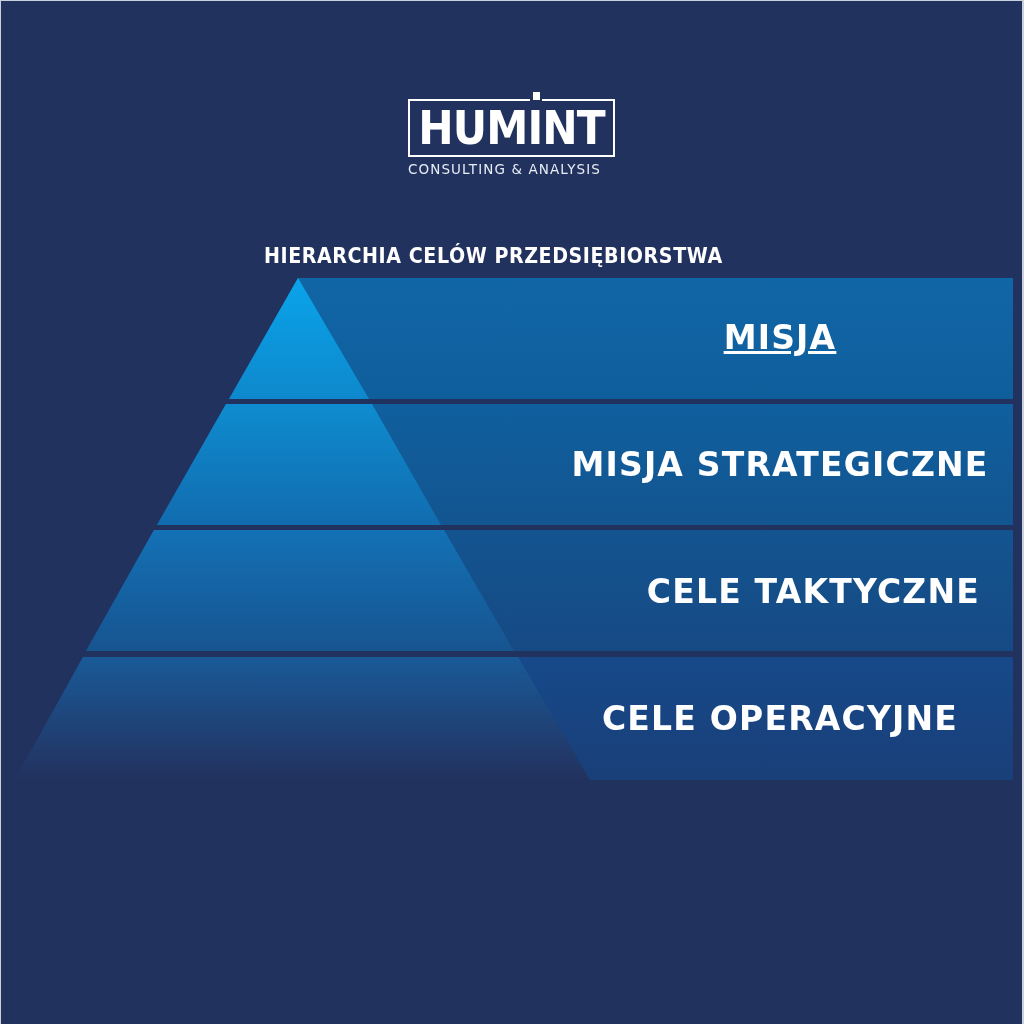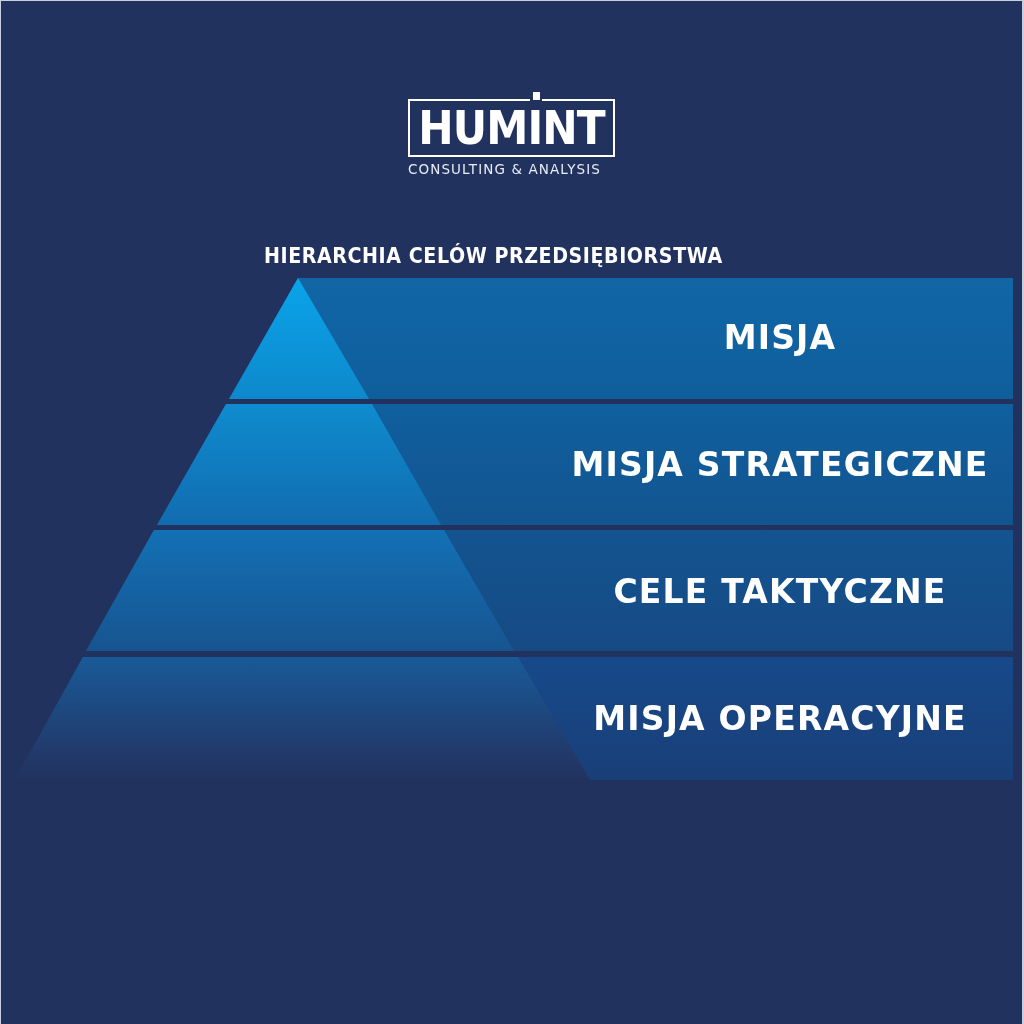--- a/index.html
+++ b/index.html
@@ -115,16 +115,16 @@
   <polygon points="226,404 1013,404 1013,525 157,525" fill="url(#b2)"></polygon>
   <polygon points="154,530 1013,530 1013,651 86,651" fill="url(#b3)"></polygon>
   <polygon points="83,657 1013,657 1013,780 15,780" fill="url(#b4)"></polygon>
 
   <polygon points="298,278 369,399 229,399" fill="url(#t1)"></polygon>
   <polygon points="226,404 372,404 441,525 157,525" fill="url(#t2)"></polygon>
   <polygon points="154,530 444,530 514,651 86,651" fill="url(#t3)"></polygon>
   <polygon points="83,657 518,657 590,780 15,780" fill="url(#t4)"></polygon>
 </svg>
 
-<div class="label" style="left:700px; top:318px; width:160px;">MISJA</div>
+<div class="label" style="left:700px; top:318px; width:160px;text-decoration:underline;">MISJA</div>
 <div class="label" style="left:560px; top:445px; width:440px;">MISJA STRATEGICZNE</div>
-<div class="label" style="left:580px; top:572px; width:400px;">CELE TAKTYCZNE</div>
-<div class="label" style="left:570px; top:699px; width:420px;">MISJA OPERACYJNE</div>
+<div class="label" style="left:580px; top:572px; width:400px;text-align:right;">CELE TAKTYCZNE</div>
+<div class="label" style="left:570px; top:699px; width:420px;">CELE OPERACYJNE</div>
 
 </body></html>

